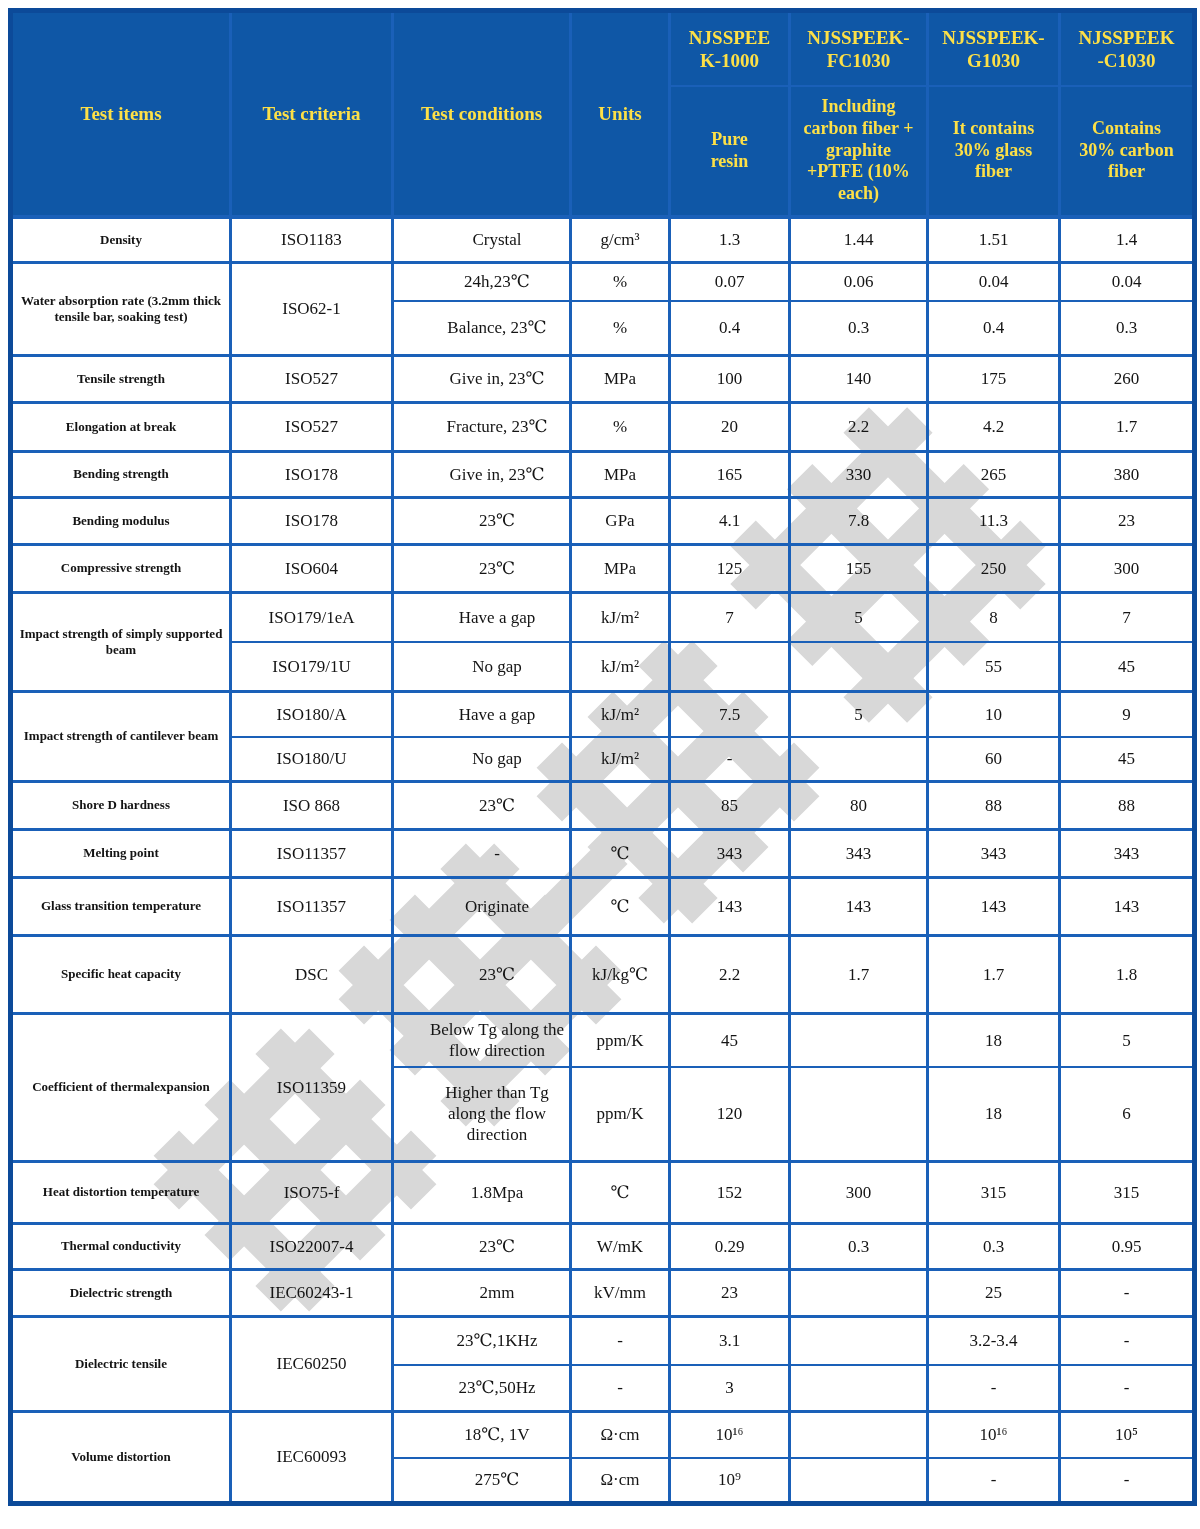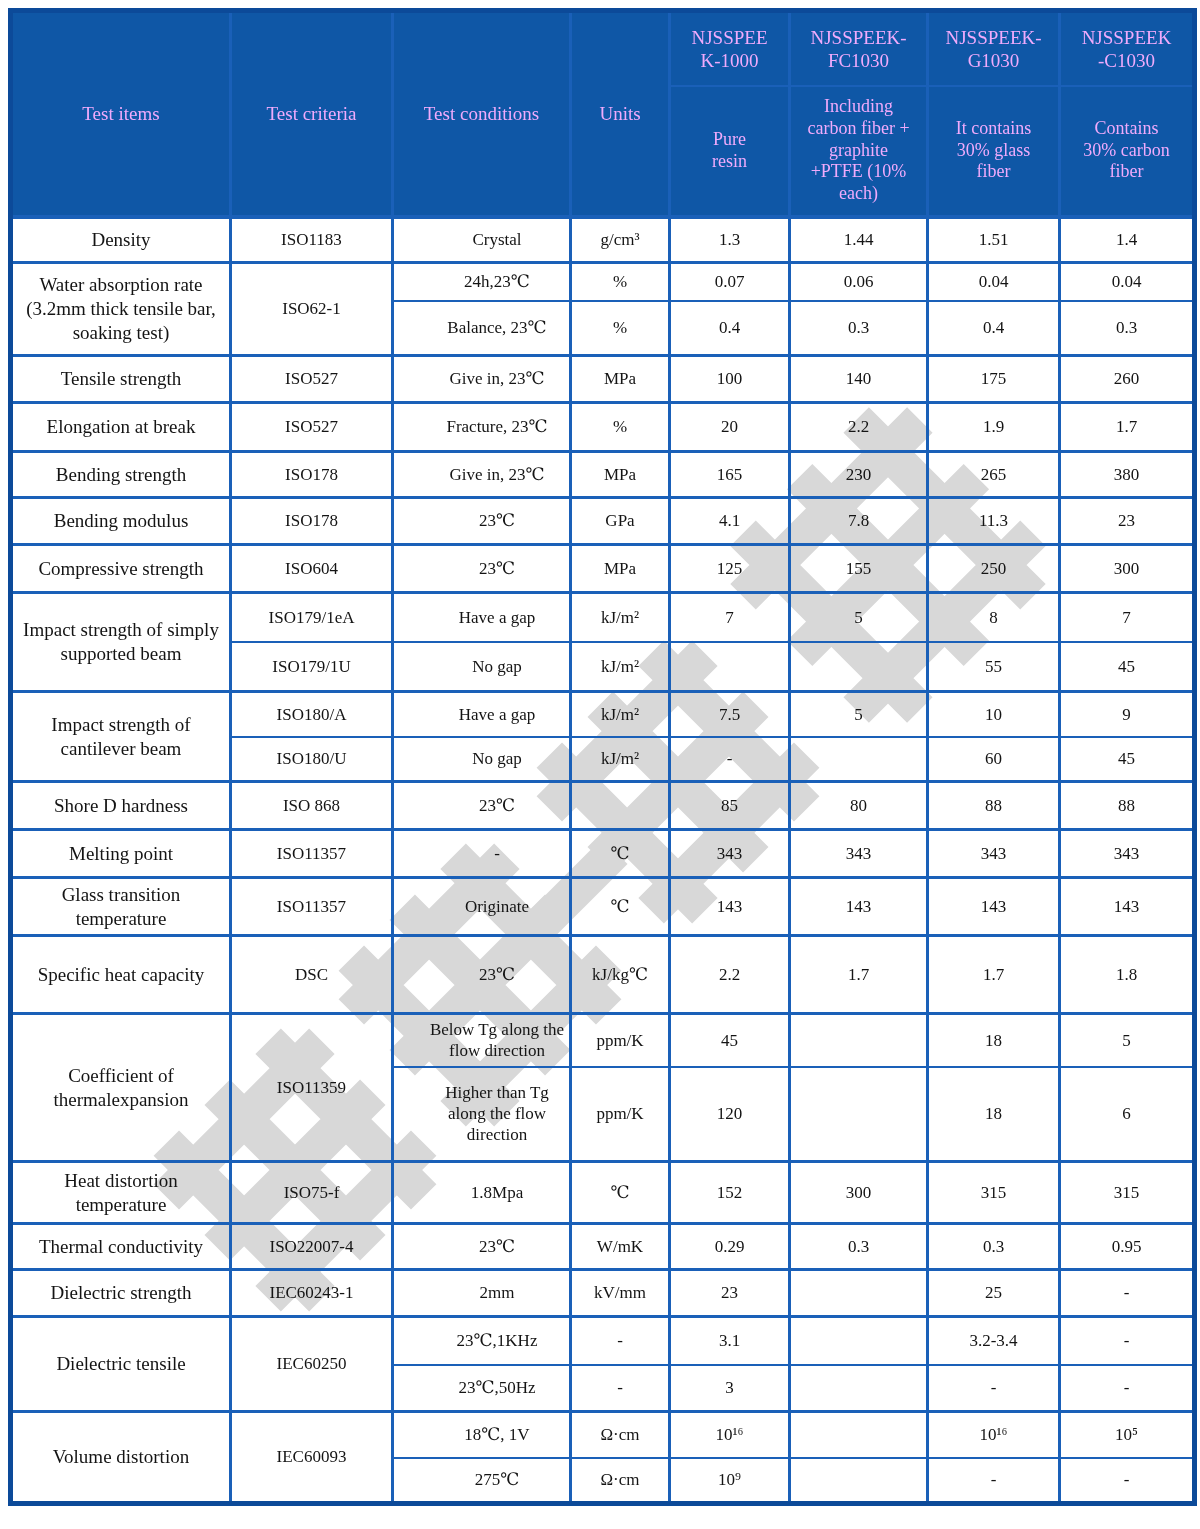--- a/index.html
+++ b/index.html
@@ -16,29 +16,29 @@
     border:5px solid #0c4a99;
     background:transparent;
   }
   .spec th,.spec td{
     border:2px solid #1a60b8;
     border-left-width:3px;border-right-width:3px;
     text-align:center;vertical-align:middle;
     padding:2px 4px;overflow:hidden;
   }
   .spec thead th{
-    background:#0f57a6;color:#f0abfc;font-weight:normal;
+    background:#0f57a6;color:#fde047;font-weight:bold;
     font-size:19px;line-height:1.22;white-space:pre-line;
   }
   .spec thead tr.desc-row th{font-size:18px;}
   .spec thead{border-bottom:4px solid #1a60b8;}
   .spec tbody td{font-size:17px;line-height:1.25;background:transparent;}
   .spec tbody tr.grp td{border-top-width:3px;}
   .spec tbody tr.sub td{border-top-width:2px;}
-  .spec td.item{font-size:19px;}
+  .spec td.item{font-size:13px;font-weight:bold;}
   .spec td.cond{font-size:17px;padding-left:35px;}
   .spec td.val{font-size:17px;}
 </style>
 </head>
 <body>
 
 <div class="page">
 
   <svg class="watermark" width="1200" height="1529" viewBox="0 0 1200 1529" aria-hidden="true">
     <g stroke="#d8d8d8" stroke-width="36" fill="none">
@@ -142,30 +142,30 @@
           <td class="val">175</td>
           <td class="val">260</td>
         </tr>
         <tr class="grp" style="height: 49px;">
           <td class="item">Elongation at break</td>
           <td class="crit">ISO527</td>
           <td class="cond">Fracture, 23℃</td>
           <td class="unit">%</td>
           <td class="val">20</td>
           <td class="val">2.2</td>
-          <td class="val">1.9</td>
+          <td class="val">4.2</td>
           <td class="val">1.7</td>
         </tr>
         <tr class="grp" style="height: 46px;">
           <td class="item">Bending strength</td>
           <td class="crit">ISO178</td>
           <td class="cond">Give in, 23℃</td>
           <td class="unit">MPa</td>
           <td class="val">165</td>
-          <td class="val">230</td>
+          <td class="val">330</td>
           <td class="val">265</td>
           <td class="val">380</td>
         </tr>
         <tr class="grp" style="height: 47px; margin-top: 48px;">
           <td class="item">Bending modulus</td>
           <td class="crit">ISO178</td>
           <td class="cond">23℃</td>
           <td class="unit">GPa</td>
           <td class="val">4.1</td>
           <td class="val">7.8</td>

